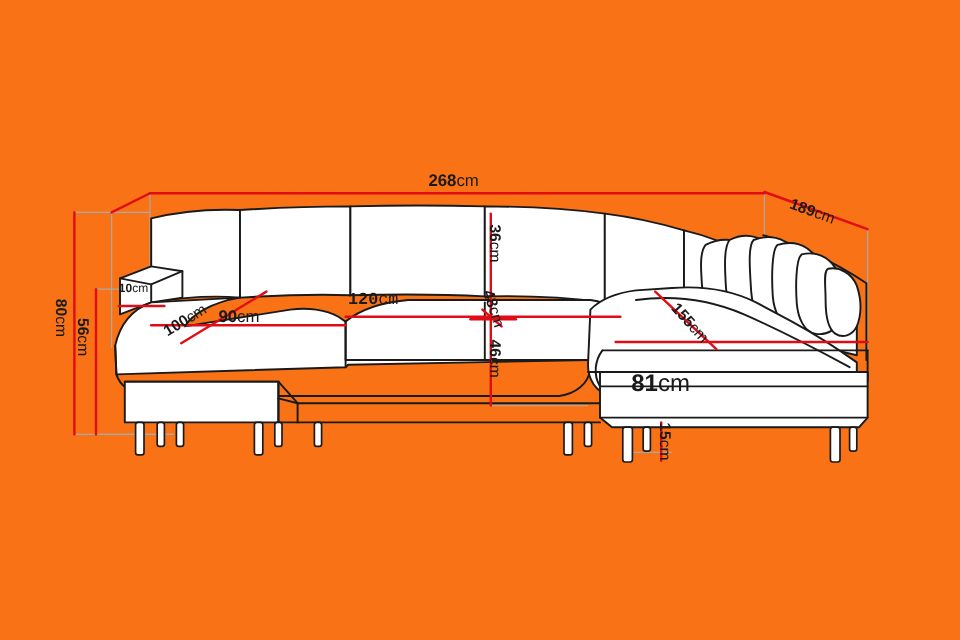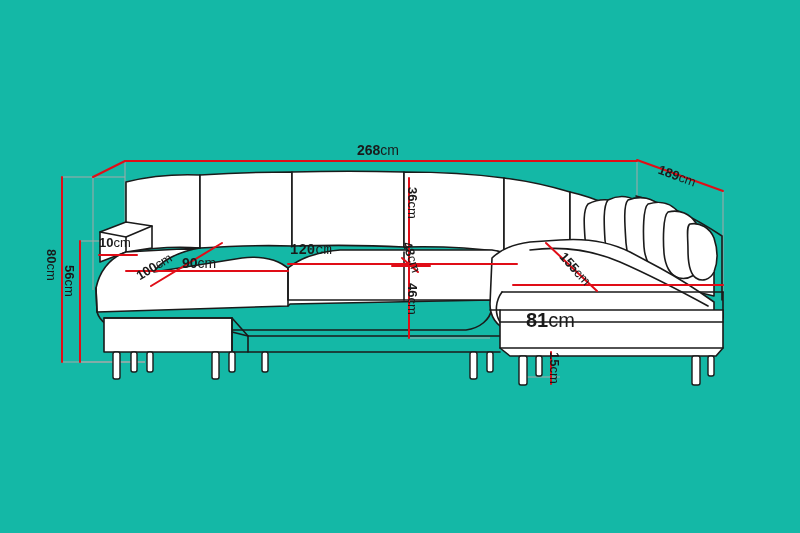--- a/index.html
+++ b/index.html
@@ -8,21 +8,21 @@
     padding: 0;
     background: #ffffff;
   }
   body {
     font-family: "Liberation Sans", sans-serif;
   }
   #stage {
     position: relative;
     width: 800px;
     height: 533px;
-    background: #14b8a6;
+    background: #f97316;
     overflow: hidden;
   }
   #drawing {
     position: absolute;
     left: 0;
     top: 0;
     width: 800px;
     height: 533px;
   }
   .dim-label {
@@ -219,21 +219,21 @@
   </div>
 
   <div class="dim-label rot90" style="left:58px; top:249px; font-size:13px;">
     <span class="num">80</span><span class="unit">cm</span>
   </div>
 
   <div class="dim-label rot90" style="left:76px; top:265px; font-size:13px;">
     <span class="num">56</span><span class="unit">cm</span>
   </div>
 
-  <div class="dim-label" style="left:99px; top:236px; font-size:13px;">
+  <div class="dim-label" style="left:99px; top:236px; font-size:10px;">
     <span class="num">10</span><span class="unit">cm</span>
   </div>
 
   <div class="dim-label rot-diag" style="left:134px; top:271px; font-size:13px; transform: rotate(-31deg);">
     <span class="num">100</span><span class="unit">cm</span>
   </div>
 
   <div class="dim-label" style="left:182px; top:256px; font-size:14px;">
     <span class="num">90</span><span class="unit">cm</span>
   </div>

